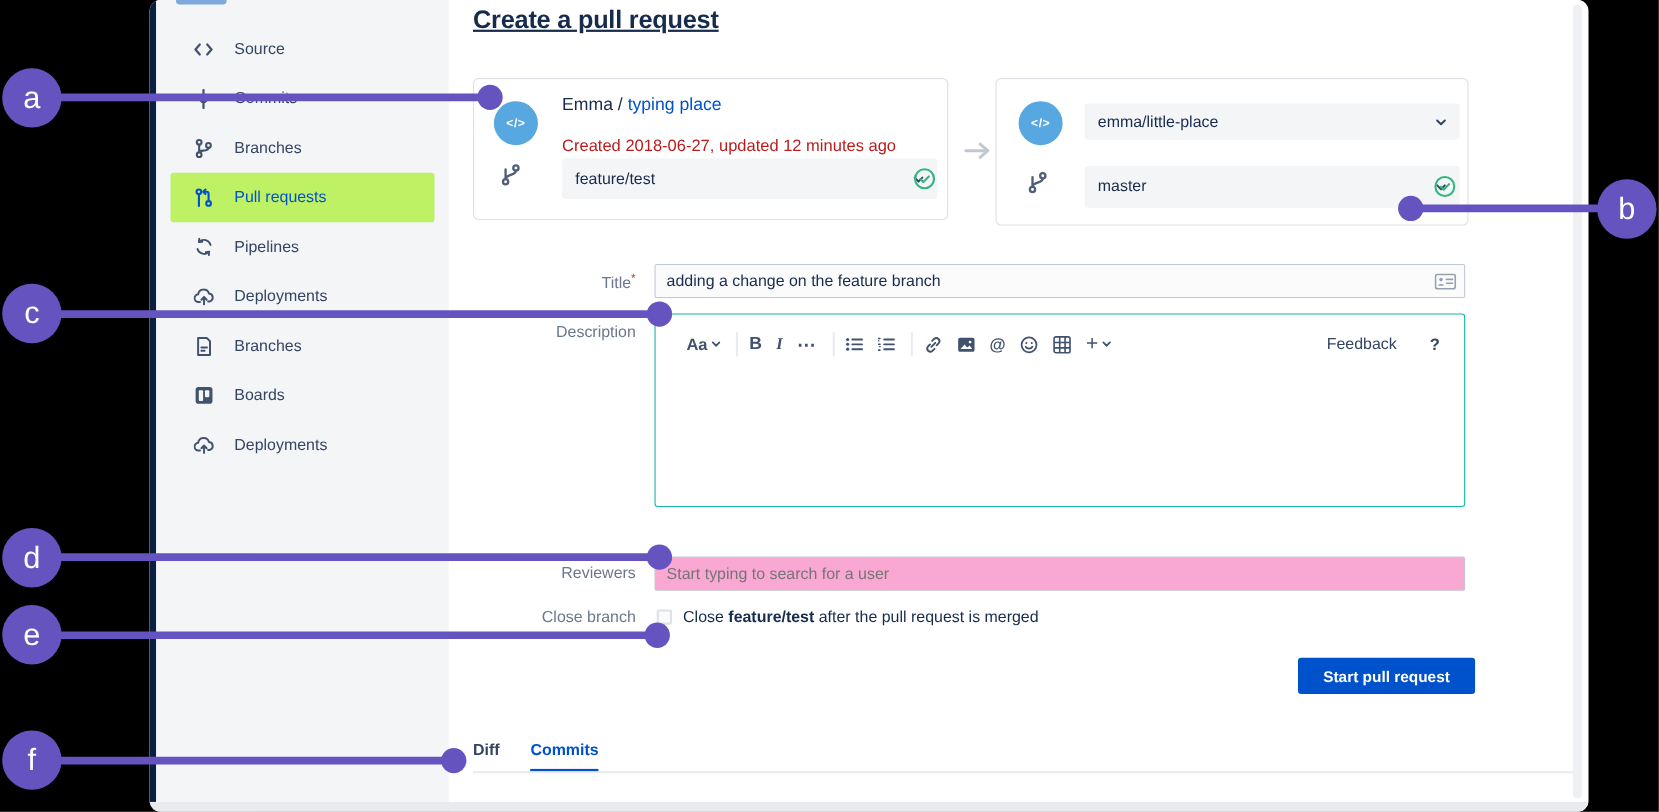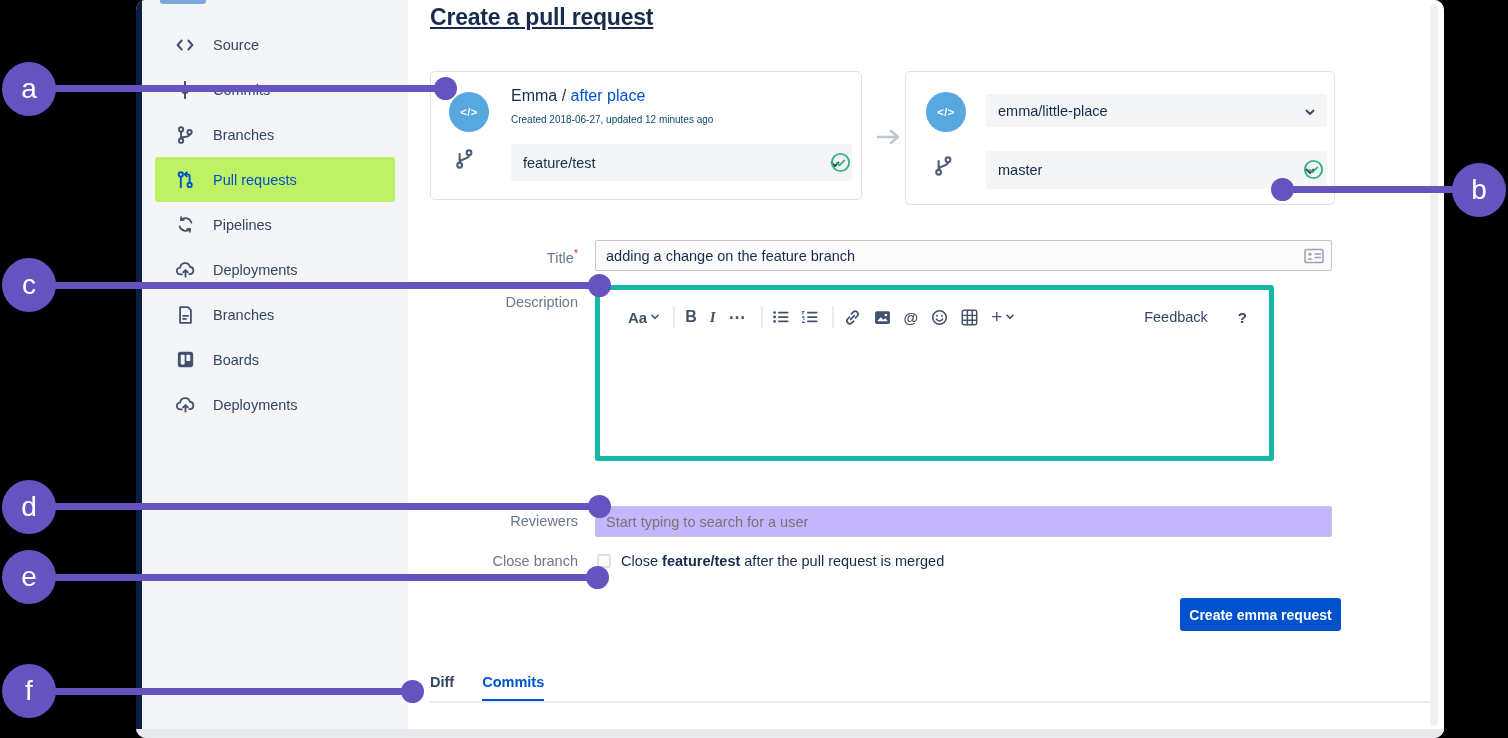--- a/index.html
+++ b/index.html
@@ -32,37 +32,37 @@
     color:#172B4D;letter-spacing:-.2px;text-decoration:underline;}
   .card{position:absolute;background:#fff;border:1px solid #DFE1E6;border-radius:5px;}
   .card.src{left:22px;top:71px;width:430px;height:127px;}
   .card.dst{left:497px;top:71px;width:428px;height:132px;}
   .avatar{position:absolute;width:40px;height:40px;border-radius:50%;background:#57A7E0;
     display:flex;align-items:center;justify-content:center;color:#fff;
     font-size:11px;font-weight:700;letter-spacing:.5px;}
   .repo-head{position:absolute;left:80px;top:14px;line-height:1.25;}
   .repo-head .line1{font-size:16px;color:#172B4D;}
   .repo-head .line1 a{color:#0052CC;text-decoration:none;}
-  .repo-head .meta{font-size:10px;color:#0c4a6e;margin-top:8px;}
+  .repo-head .meta{font-size:15px;color:#b91c1c;margin-top:18px;}
   .select{position:absolute;background:#F4F5F7;border-radius:3px;display:flex;
     align-items:center;justify-content:space-between;padding:0 12px;
     color:#172B4D;font-size:14.5px;cursor:pointer;}
   .branch-glyph{position:absolute;color:#505F79;}
   .ok-badge{position:absolute;}
   .merge-arrow{position:absolute;left:467px;top:128px;}
   
   .f-label{position:absolute;left:20px;width:150px;text-align:right;
     font-size:14.5px;color:#6B778C;}
   .f-label sup{color:#DE350B;font-size:11px;}
   .txt-input{position:absolute;box-sizing:border-box;border:1px solid #C2C8D2;
     border-radius:2px;background:#FBFBFC;font-family:"Liberation Sans",sans-serif;
     font-size:14.5px;color:#172B4D;padding:0 30px 0 10px;outline:none;}
   .title-card-icon{position:absolute;left:896px;top:248px;pointer-events:none;}
-  .editor{position:absolute;left:187px;top:285px;width:679px;height:176px;
-    box-sizing:border-box;border:5px solid #14b8a6;border-radius:3px;background:#fff;}
+  .editor{position:absolute;left:187px;top:285px;width:737px;height:176px;
+    box-sizing:border-box;border:1px solid #14b8a6;border-radius:3px;background:#fff;}
   .toolbar{display:flex;align-items:center;padding:16px 22px 0 28px;color:#42526E;}
   .tb{display:flex;align-items:center;gap:4px;cursor:pointer;color:#42526E;}
   .tb+.tb{margin-left:13px;}
   .tb.style{font-size:15px;font-weight:600;}
   .tb.bold{font-size:16px;font-weight:700;}
   .tb.italic{font-size:15px;font-style:italic;font-weight:600;font-family:"Liberation Serif",serif;}
   .tb.more{font-size:17px;font-weight:700;letter-spacing:1px;}
   .tb.mention{font-size:15px;font-weight:600;}
   .tb.plus{font-size:19px;font-weight:400;}
   .tb-sep{width:2px;height:22px;background:#EBECF0;margin:0 10px 0 14px;flex:none;}
@@ -202,21 +202,21 @@
 
     </div>
   </div>
 
   <div class="main">
     <div class="page-title">Create a pull request</div>
 
     <div class="card src">
       <div class="avatar" style="left:18px;top:20px;">&lt;/&gt;</div>
       <div class="repo-head">
-        <div class="line1"><span>Emma /</span> <a href="#">after place</a></div>
+        <div class="line1"><span>Emma /</span> <a href="#">typing place</a></div>
         <div class="meta">Created 2018-06-27, updated 12 minutes ago</div>
       </div>
       <span class="branch-glyph" style="left:24px;top:77px;">
         <svg width="18" height="20" viewBox="0 0 14 16" fill="none" stroke="currentColor" stroke-width="1.7">
             <circle cx="3.5" cy="13" r="1.9"></circle>
             <circle cx="11" cy="3" r="1.9"></circle>
             <path d="M3.5 11 V4 M11 5 C11 8.5 3.5 7.5 3.5 11" stroke-linecap="round"></path>
           </svg>
       </span>
       <div class="select" style="left:80px;top:72px;width:317px;height:37px;">
@@ -359,27 +359,27 @@
             </svg>
         </span>
         <span class="tb-right">
           <span class="feedback">Feedback</span>
           <span class="help">?</span>
         </span>
       </div>
     </div>
 
     <div class="f-label" style="top:513px;">Reviewers</div>
-    <input class="txt-input" style="left: 187px; top: 506px; width: 737px; height: 31px; background: #c4b5fd; color: rgb(80, 95, 121);" type="text" placeholder="Start typing to search for a user">
+    <input class="txt-input" style="left: 187px; top: 506px; width: 737px; height: 31px; background: #f9a8d4; color: rgb(80, 95, 121);" type="text" placeholder="Start typing to search for a user">
 
     <div class="f-label" style="top:553px;">Close branch</div>
     <span class="checkbox"></span>
     <div class="close-text"><span>Close </span><b>feature/test</b><span> after the pull request is merged</span></div>
 
-    <button class="submit-btn">Create emma request</button>
+    <button class="submit-btn">Start pull request</button>
 
     <div class="tabs">
       <span class="tab">Diff</span>
       <span class="tab active">Commits</span>
     </div>
     <div class="tab-divider"></div>
   </div>
 
   <div class="scrollbar"></div>
   <div class="bottom-strip"></div>

